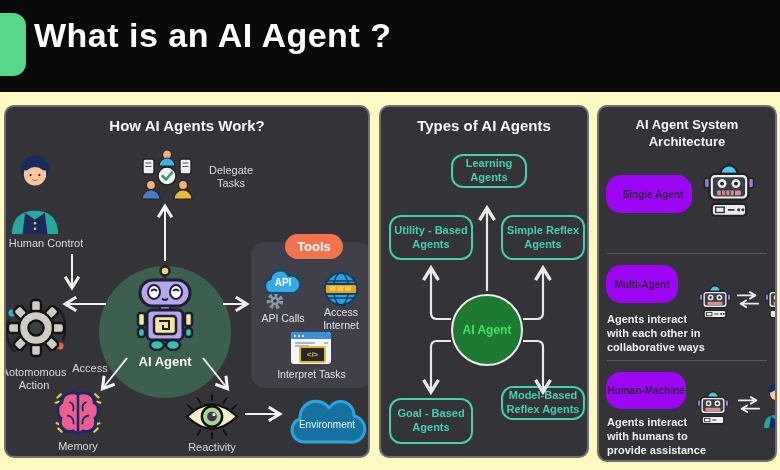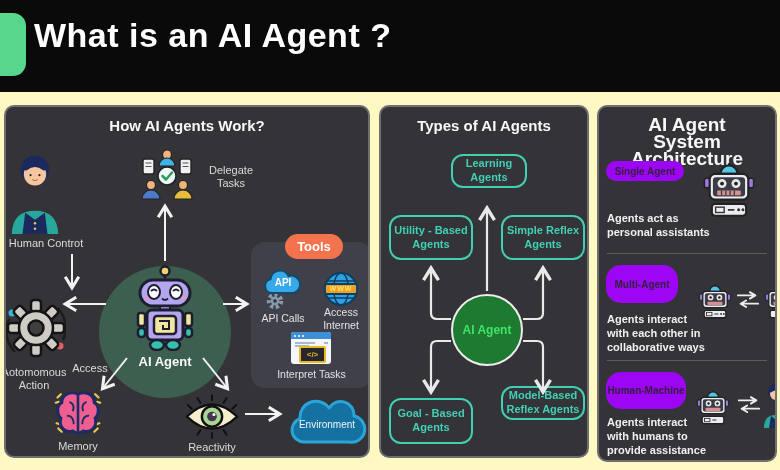--- a/index.html
+++ b/index.html
@@ -6,21 +6,21 @@
   .stage{position:relative;width:780px;height:470px;background:#fef9c3;overflow:hidden;
          font-family:"Liberation Sans",sans-serif;}
   header{position:absolute;left:0;top:0;width:780px;height:92px;background:#0a0a0a;}
   .tab{position:absolute;left:-14px;top:13px;width:40px;height:63px;border-radius:13px;background:#57d78c;}
   h1{position:absolute;left:34px;top:16px;margin:0;font-size:34px;font-weight:bold;color:#ffffff;letter-spacing:.5px;}
   .panel{position:absolute;top:105px;background:#343438;border:2px solid #6f6f72;border-radius:10px;overflow:hidden;box-sizing:border-box;}
   .panel-how{left:4px;width:366px;height:353px;padding-left:44px;}
   .panel-types{left:379px;width:210px;height:353px;}
   .panel-arch{left:597px;width:180px;height:357px;}
   .panel-title{position:absolute;top:10px;left:0;right:0;margin:0;text-align:center;color:#f7f7f7;font-size:15px;font-weight:bold;}
-  .panel-arch .panel-title{top:9px;font-size:19px;line-height:17px;padding:0 32px;}
+  .panel-arch .panel-title{top:9px;font-size:13px;line-height:17px;padding:0 32px;}
   .abs{position:absolute;}
   .lbl{position:absolute;color:#dadada;font-size:11px;line-height:1.22;text-align:center;}
   .overlay{position:absolute;left:0;top:0;pointer-events:none;z-index:4;}
   .circleL{position:absolute;left:93px;top:159px;width:132px;height:132px;border-radius:50%;background:#3c5f50;z-index:1;}
   .agent-lbl{position:absolute;left:93px;top:247px;width:132px;text-align:center;color:#fafafa;font-size:13px;font-weight:bold;z-index:3;}
   .toolsbox{position:absolute;left:245px;top:135px;width:121px;height:146px;background:#40404a;border-radius:14px;z-index:2;}
   .toolspill{position:absolute;left:279px;top:127px;width:58px;height:25px;background:#f3734e;border-radius:13px;
              color:#fff;font-weight:bold;font-size:13px;display:flex;align-items:center;justify-content:center;z-index:3;}
   .tlbl{position:absolute;color:#e2e2e2;font-size:10.5px;text-align:center;line-height:1.2;}
   .icon-txt{position:absolute;left:0;right:0;text-align:center;font-weight:bold;}
@@ -250,21 +250,21 @@
         <path d="M142 212 H156 Q162 212 162 206 V162" marker-end="url(#ahB)"></path>
         <path d="M70 234 H56 Q50 234 50 240 V284" marker-end="url(#ahB)"></path>
         <path d="M142 234 H156 Q162 234 162 240 V284" marker-end="url(#ahB)"></path>
       </g>
     </svg>
   </section>
 
   <section class="panel panel-arch">
     <h2 class="panel-title">AI Agent System Architecture</h2>
 
-    <div class="ppill" style="left:7px;top:54px;width:78px;height:20px;">Single Agent</div>
+    <div class="ppill" style="left:7px;top:68px;width:78px;height:38px;padding-left:8px;">Single Agent</div>
     <svg class="abs" style="left:100px;top:54px;" width="60" height="58" viewBox="0 0 56 54">
       <line x1="28" y1="2" x2="28" y2="7" stroke="#222" stroke-width="2"></line>
       <path d="M20 12 a8 8 0 0 1 16 0 z" fill="#52c6e8" stroke="#222" stroke-width="2"></path>
       <rect x="5" y="16" width="5" height="9" rx="2" fill="#9a7ae0" stroke="#222" stroke-width="1.5"></rect>
       <rect x="46" y="16" width="5" height="9" rx="2" fill="#9a7ae0" stroke="#222" stroke-width="1.5"></rect>
       <rect x="10" y="12" width="36" height="24" rx="5" fill="#ecedf2" stroke="#222" stroke-width="2"></rect>
       <rect x="13" y="15" width="30" height="18" rx="3" fill="#3c3c48"></rect>
       <circle cx="21.5" cy="21" r="4.2" fill="#e8e8e8"></circle>
         <circle cx="21.5" cy="21" r="1.8" fill="#222"></circle>
       <circle cx="34.5" cy="21" r="4.2" fill="#e8e8e8"></circle>
@@ -275,21 +275,20 @@
           <line x1="25" y1="27.5" x2="25" y2="32"></line>
           <line x1="29" y1="27.5" x2="29" y2="32"></line>
           <line x1="33" y1="27.5" x2="33" y2="32"></line>
         </g>
       <rect x="12" y="40" width="32" height="11" rx="3" fill="#ecedf2" stroke="#222" stroke-width="2"></rect>
       <rect x="15.5" y="43" width="8" height="5" fill="none" stroke="#333" stroke-width="1.3"></rect>
       <line x1="27" y1="45.5" x2="33" y2="45.5" stroke="#333" stroke-width="1.5"></line>
       <circle cx="37" cy="45.5" r="1.4" fill="#333"></circle>
         <circle cx="41" cy="45.5" r="1.4" fill="#333"></circle>
     </svg>
-    <div class="desc" style="left:8px;top:104px;width:120px;">Agents act as personal assistants</div>
     <div class="hr" style="top:146px;"></div>
 
     <div class="ppill" style="left:7px;top:158px;width:72px;height:38px;">Multi-Agent</div>
     <svg class="abs" style="left:97px;top:176px;" width="38" height="37" viewBox="0 0 56 54">
       <line x1="28" y1="2" x2="28" y2="7" stroke="#222" stroke-width="2"></line>
       <path d="M20 12 a8 8 0 0 1 16 0 z" fill="#52c6e8" stroke="#222" stroke-width="2"></path>
       <rect x="5" y="16" width="5" height="9" rx="2" fill="#9a7ae0" stroke="#222" stroke-width="1.5"></rect>
       <rect x="46" y="16" width="5" height="9" rx="2" fill="#9a7ae0" stroke="#222" stroke-width="1.5"></rect>
       <rect x="10" y="12" width="36" height="24" rx="5" fill="#ecedf2" stroke="#222" stroke-width="2"></rect>
       <rect x="13" y="15" width="30" height="18" rx="3" fill="#3c3c48"></rect>

